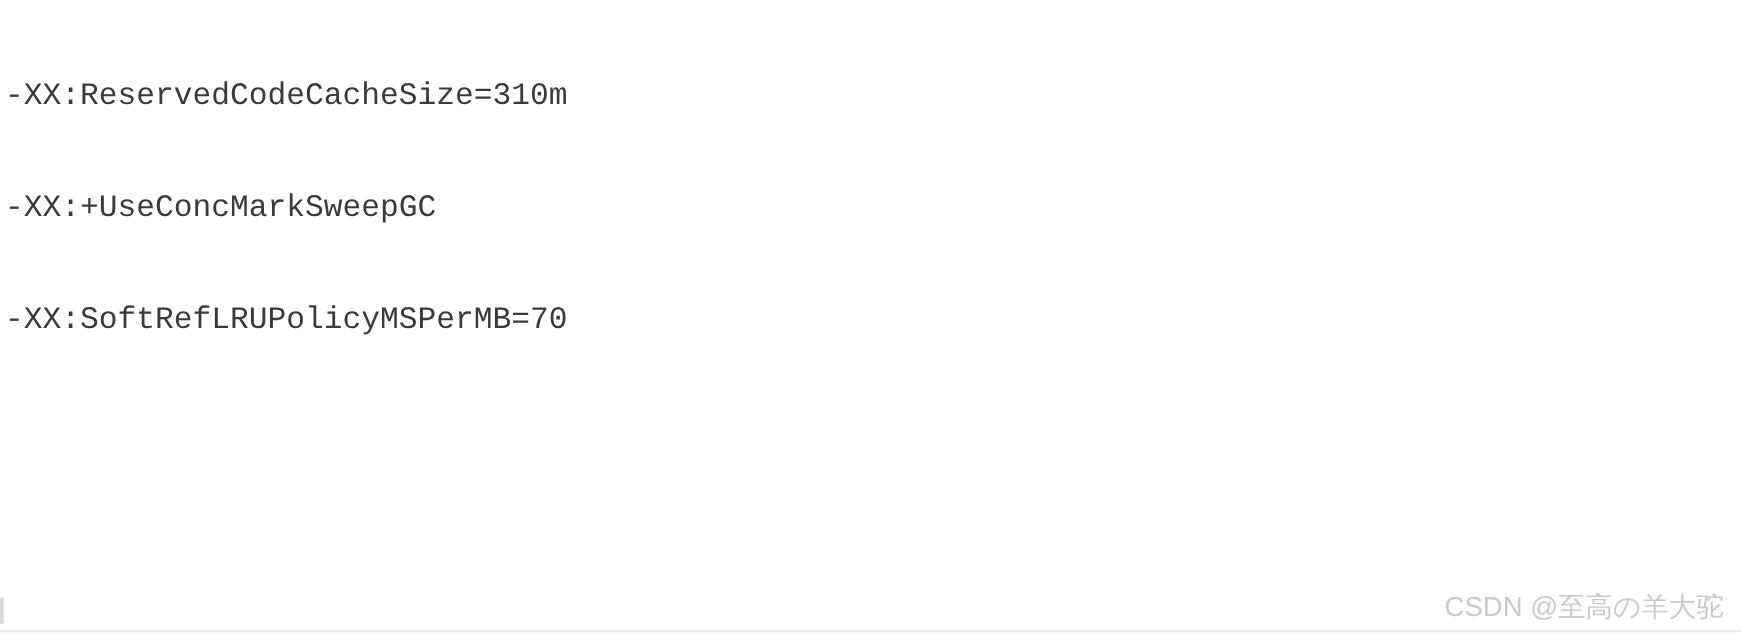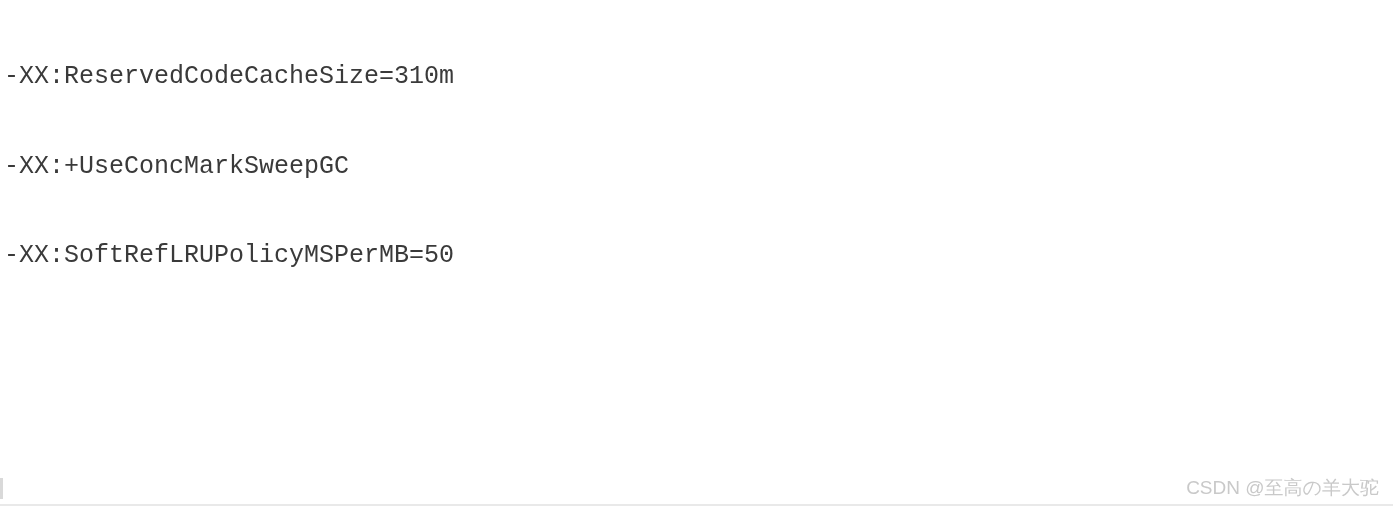--- a/index.html
+++ b/index.html
@@ -26,21 +26,21 @@
     letter-spacing: 0;
   }
   .line {
     height: 29.9px;
   }
   .watermark {
     position: absolute;
     right: 14px;
     bottom: 5px;
     font-family: "Liberation Sans", sans-serif;
-    font-size: 19px;
+    font-size: 22px;
     color: #c9c9c9;
     white-space: nowrap;
     user-select: none;
   }
   .bottom-border {
     position: absolute;
     left: 0;
     bottom: 0;
     width: 100%;
     height: 2px;
@@ -54,21 +54,21 @@
     height: 21px;
     background: #d9d9d9;
   }
 </style>
 </head>
 <body>
 
 <div class="text-content">
   <div class="line">-XX:ReservedCodeCacheSize=310m</div>
   <div class="line">-XX:+UseConcMarkSweepGC</div>
-  <div class="line">-XX:SoftRefLRUPolicyMSPerMB=50</div>
+  <div class="line">-XX:SoftRefLRUPolicyMSPerMB=70</div>
   
   
   
   
   
   
   
   
   
   

